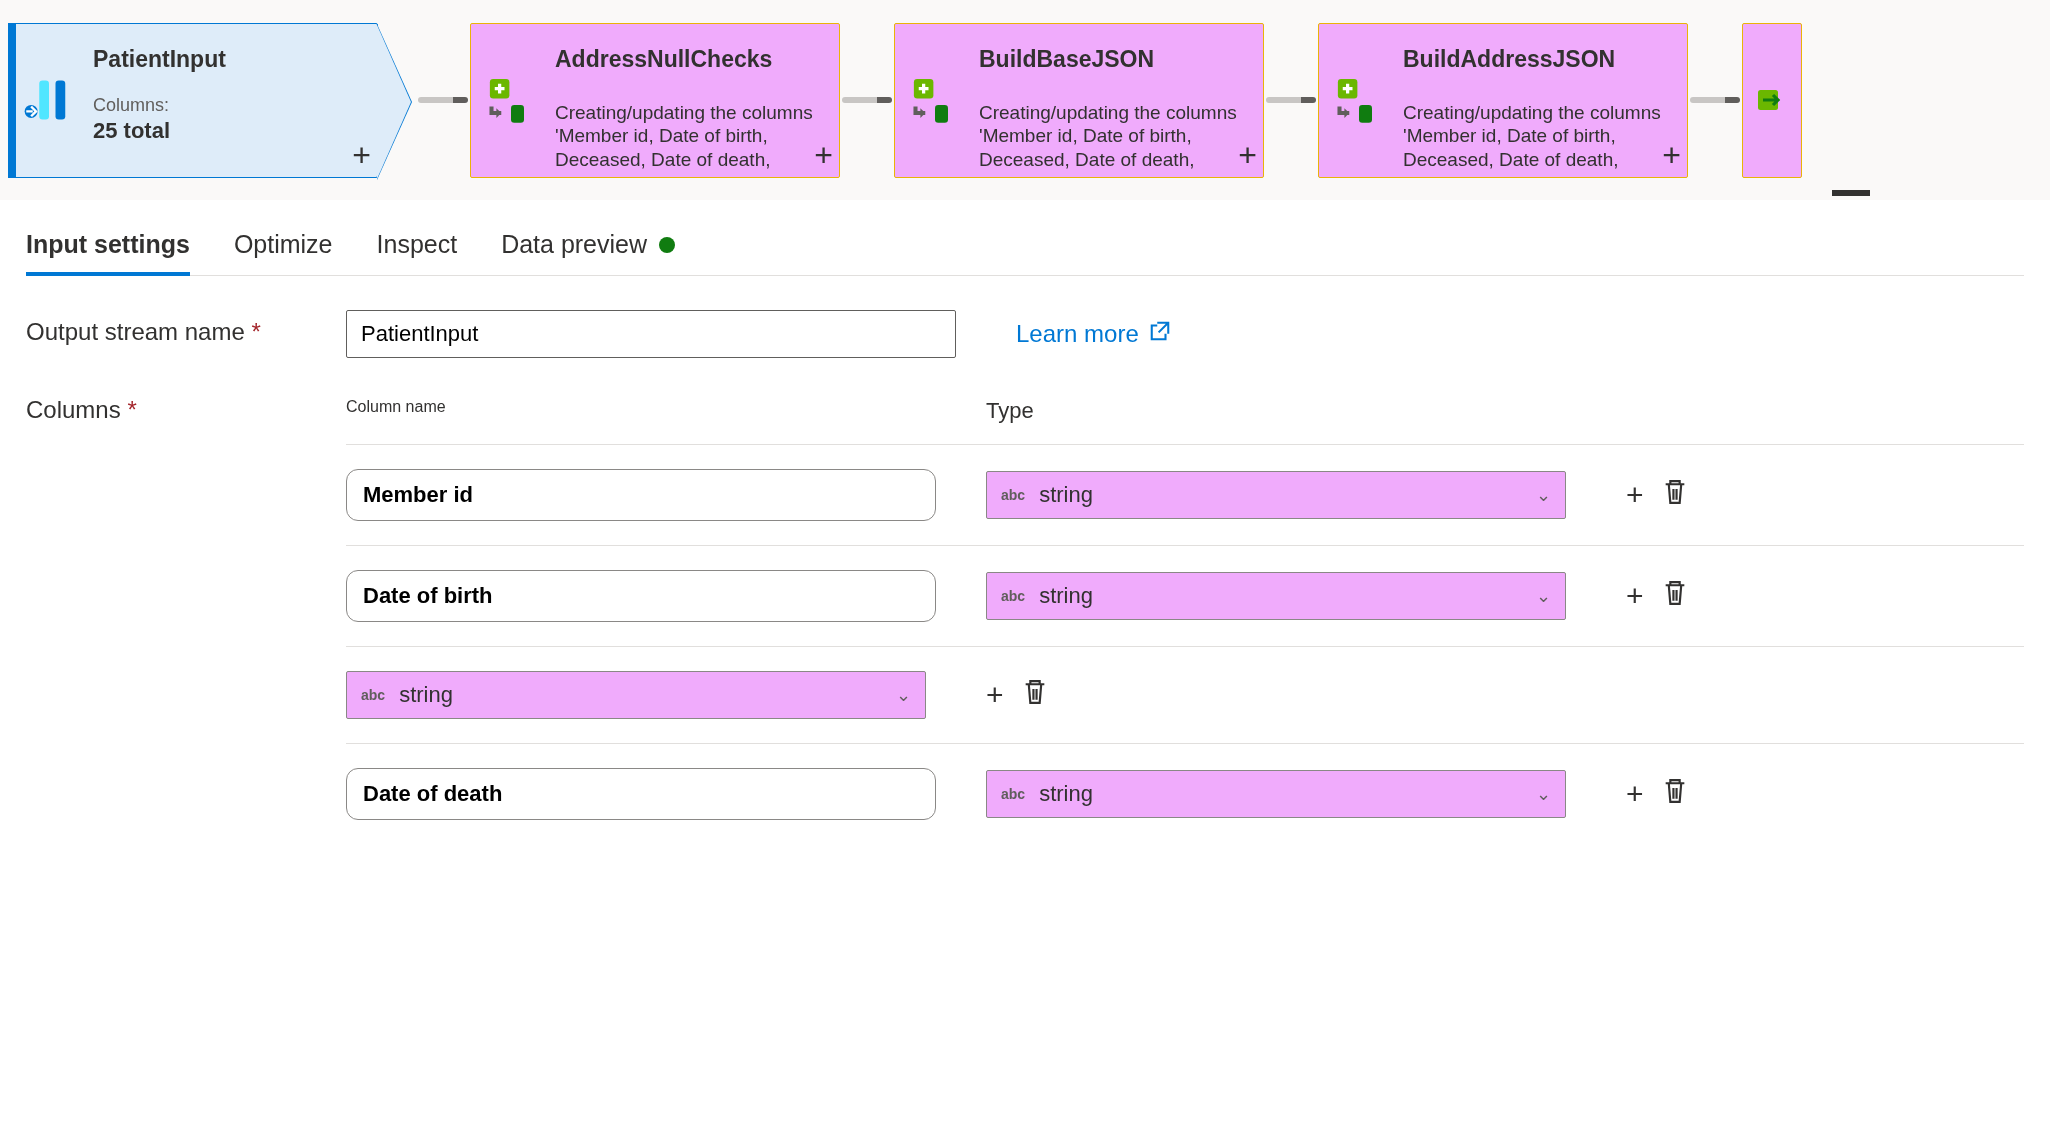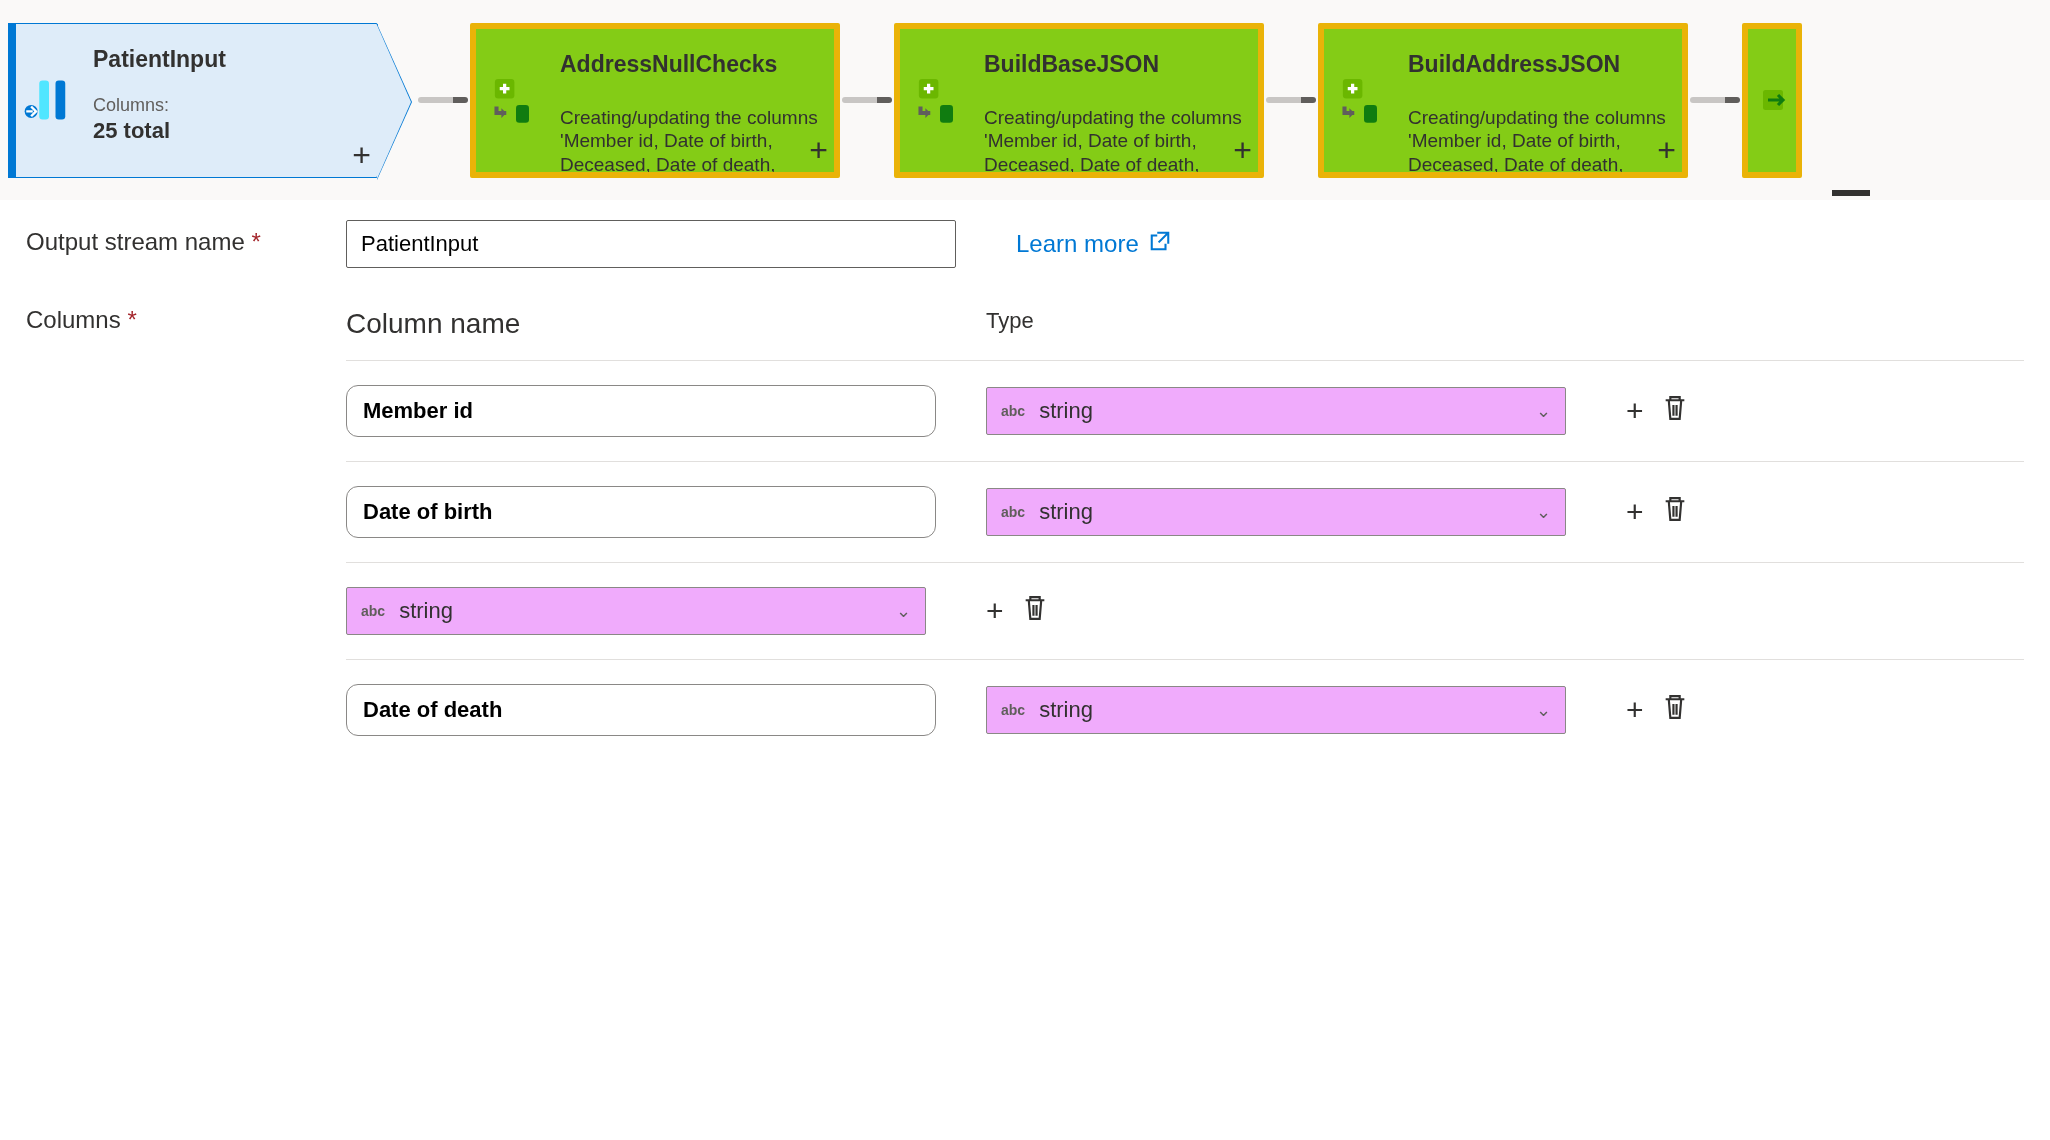--- a/index.html
+++ b/index.html
@@ -2,21 +2,21 @@
 <html><head>
   <meta charset="utf-8">
   <style>
     * { box-sizing: border-box; margin: 0; padding: 0; }
     body { font-family: 'Segoe UI', Tahoma, sans-serif; background: #fff; color: #323130; width: 2050px; }
 
     .canvas { display: flex; align-items: stretch; height: 200px; background: #faf9f8; padding: 12px 0 12px 8px; overflow: hidden; position: relative; }
 
     .node-group { display: flex; align-items: center; position: relative; }
 
-    .node { background: #84cc16; border: 6px solid #eab308; border-radius: 2px; width: 370px; height: 155px; position: relative; display: flex; padding: 0; }
+    .node { background: #f0abfc; border: 1px solid #eab308; border-radius: 2px; width: 370px; height: 155px; position: relative; display: flex; padding: 0; }
     .node.selected { border: 1px solid #0078d4; background: #deecf9; }
     .node.selected::before { content: ''; position: absolute; left: -1px; top: -1px; bottom: -1px; width: 8px; background: #0078d4; }
 
     .node-arrow-selected { position: absolute; right: -35px; top: 0; width: 0; height: 0; border-top: 78px solid transparent; border-bottom: 78px solid transparent; border-left: 35px solid #0078d4; z-index: 1; }
     .node-arrow-selected::after { content: ''; position: absolute; right: 1px; top: -77px; width: 0; height: 0; border-top: 77px solid transparent; border-bottom: 77px solid transparent; border-left: 34px solid #deecf9; }
 
     .node-icon-slot { width: 80px; display: flex; align-items: center; justify-content: center; flex-shrink: 0; }
     .node-body { flex: 1; padding: 22px 16px 16px 4px; overflow: hidden; }
     .node-title { font-size: 23px; font-weight: 600; margin-bottom: 28px; }
     .node.selected .node-title { margin-bottom: 22px; }
@@ -40,21 +40,21 @@
 
     .form-row { display: flex; margin-bottom: 30px; }
     .form-label { width: 320px; font-size: 24px; padding-top: 8px; }
     .req { color: #a4262c; }
     .form-body { flex: 1; }
 
     .text-input { border: 1px solid #605e5c; border-radius: 2px; font-size: 22px; padding: 10px 14px; width: 610px; }
     .learn { margin-left: 60px; color: #0078d4; font-size: 24px; text-decoration: none; display: inline-flex; align-items: flex-start; gap: 10px; }
 
     .cols-header { display: flex; padding: 0 0 20px 0; margin-top: 10px; }
-    .ch-name { width: 640px; font-size: 28px; }
+    .ch-name { width: 640px; font-size: 16px; }
     .ch-type { font-size: 22px; }
 
     .col-row { display: flex; align-items: center; padding: 24px 0; border-top: 1px solid #e1dfdd; }
     .col-name-input { border: 1px solid #8a8886; border-radius: 12px; font-size: 22px; padding: 12px 16px; width: 590px; margin-right: 50px; font-weight: bold; }
     .type-select { border: 1px solid #8a8886; border-radius: 2px; font-size: 22px; padding: 10px 14px; width: 580px; display: flex; align-items: center; gap: 14px; position: relative; cursor: pointer; background: #f0abfc; }
     .type-select .abc { font-size: 14px; font-weight: 600; color: #605e5c; }
     .type-select .chev { margin-left: auto; font-size: 18px; color: #605e5c; }
     .row-actions { display: flex; gap: 18px; margin-left: 60px; font-size: 30px; color: #323130; }
     .row-actions span { cursor: pointer; }
 
@@ -157,20 +157,35 @@
         </svg>
       </div>
     </div>
   </div>
 
 </div>
 
 <div class="drag-handle"></div>
 
 <div class="detail-panel">
+  <div class="tabs">
+    <div class="tab active">
+        <span>Input settings</span>
+      </div>
+    <div class="tab">
+        <span>Optimize</span>
+      </div>
+    <div class="tab">
+        <span>Inspect</span>
+      </div>
+    <div class="tab">
+        <span>Data preview</span>
+        <span class="dot"></span>
+      </div>
+  </div>
 
   <div class="form-row">
     <div class="form-label"><span>Output stream name</span> <span class="req">*</span></div>
     <div class="form-body" style="display:flex;align-items:center;">
       <input class="text-input" value="PatientInput" style="">
       <a class="learn">
         <span>Learn more</span>
         <svg width="22" height="22" viewBox="0 0 16 16">
             <path d="M6 2h8v8M14 2 L7 9 M12 10v4H2V4h4" stroke="#0078d4" stroke-width="1.5" fill="none"></path>
           </svg>

